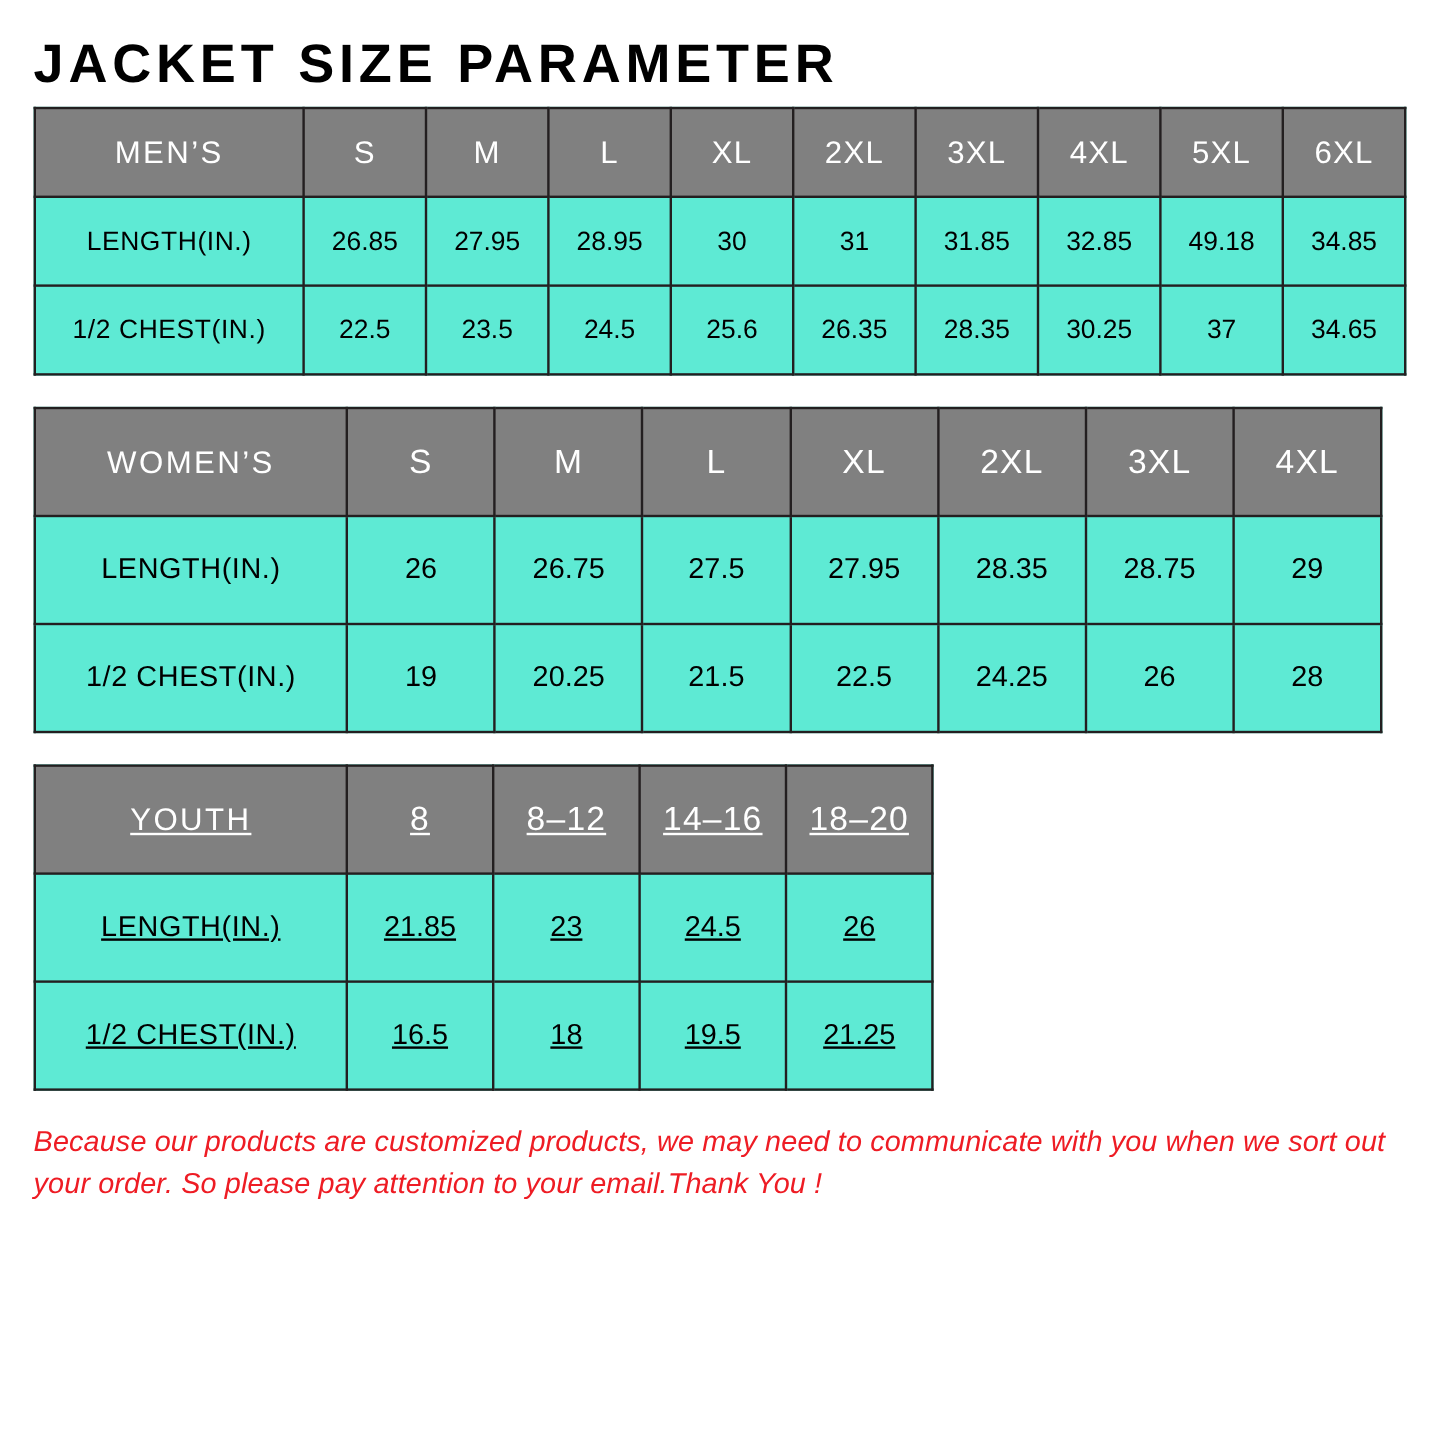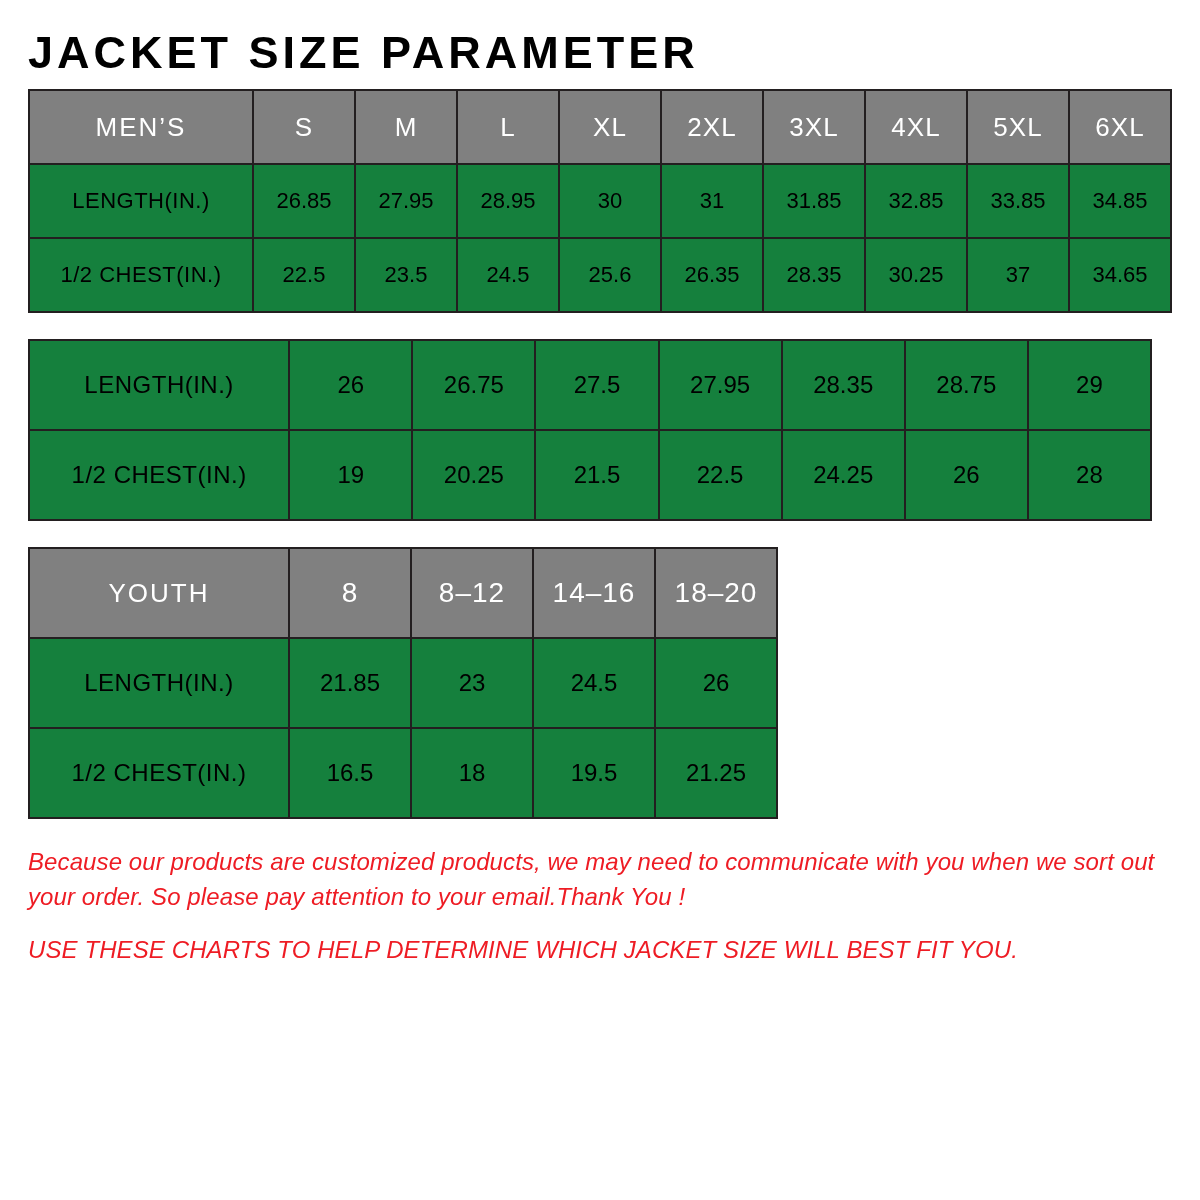--- a/index.html
+++ b/index.html
@@ -34,21 +34,21 @@
     font-size: 24px;
     line-height: 1.32;
     letter-spacing: 0.2px;
     margin: 0 0 22px 0;
     max-width: 920px;
   }
   table.size {
     border-collapse: collapse;
     table-layout: fixed;
     margin-bottom: 26px;
-    background: #15803d;
+    background: #5eead4;
   }
   table.size td {
     border: 2px solid #231f20;
     text-align: center;
     vertical-align: middle;
     font-size: 22px;
     color: #000;
     padding: 0;
     height: 72px;
   }
@@ -77,21 +77,21 @@
   table.women { width: 1124px; }
   table.women col.label { width: 260px; }
   table.women col.sz { width: 123px; }
   table.women td { height: 88px; font-size: 24px; }
   table.women tr.head td { font-size: 28px; }
 
   
   table.youth { width: 748px; }
   table.youth col.label { width: 260px; }
   table.youth col.sz { width: 122px; }
-  table.youth td { height: 88px; font-size: 24px; }
+  table.youth td { height: 88px; font-size: 24px; text-decoration: underline; }
   table.youth tr.head td { font-size: 28px; }
 
   .footer {
     margin-top: 6px;
     font-style: italic;
   }
   .footer p {
     color: #ee1c24;
     font-size: 24px;
     line-height: 1.45;
@@ -139,21 +139,21 @@
       </tr>
       <tr>
         <td class="rowlabel">LENGTH(IN.)</td>
         <td>26.85</td>
         <td>27.95</td>
         <td>28.95</td>
         <td>30</td>
         <td>31</td>
         <td>31.85</td>
         <td>32.85</td>
-        <td>33.85</td>
+        <td>49.18</td>
         <td>34.85</td>
       </tr>
       <tr>
         <td class="rowlabel">1/2 CHEST(IN.)</td>
         <td>22.5</td>
         <td>23.5</td>
         <td>24.5</td>
         <td>25.6</td>
         <td>26.35</td>
         <td>28.35</td>
@@ -169,20 +169,30 @@
       <col class="label">
       <col class="sz">
         <col class="sz">
         <col class="sz">
         <col class="sz">
         <col class="sz">
       <col class="sz">
         <col class="sz">
     </colgroup>
     <tbody>
+      <tr class="head">
+        <td class="label">WOMEN’S</td>
+        <td>S</td>
+        <td>M</td>
+        <td>L</td>
+        <td>XL</td>
+        <td>2XL</td>
+        <td>3XL</td>
+        <td>4XL</td>
+      </tr>
       <tr>
         <td class="rowlabel">LENGTH(IN.)</td>
         <td>26</td>
         <td>26.75</td>
         <td>27.5</td>
         <td>27.95</td>
         <td>28.35</td>
         <td>28.75</td>
         <td>29</td>
       </tr>
@@ -227,16 +237,15 @@
         <td>16.5</td>
         <td>18</td>
         <td>19.5</td>
         <td>21.25</td>
       </tr>
     </tbody>
   </table>
 
   <div class="footer">
     <p>Because our products are customized products, we may need to communicate with you when we sort out your order. So please pay attention to your email.Thank You !</p>
-    <p class="last">USE THESE CHARTS TO HELP DETERMINE WHICH JACKET SIZE WILL BEST FIT YOU.</p>
   </div>
 
 </div>
 
 </body></html>

